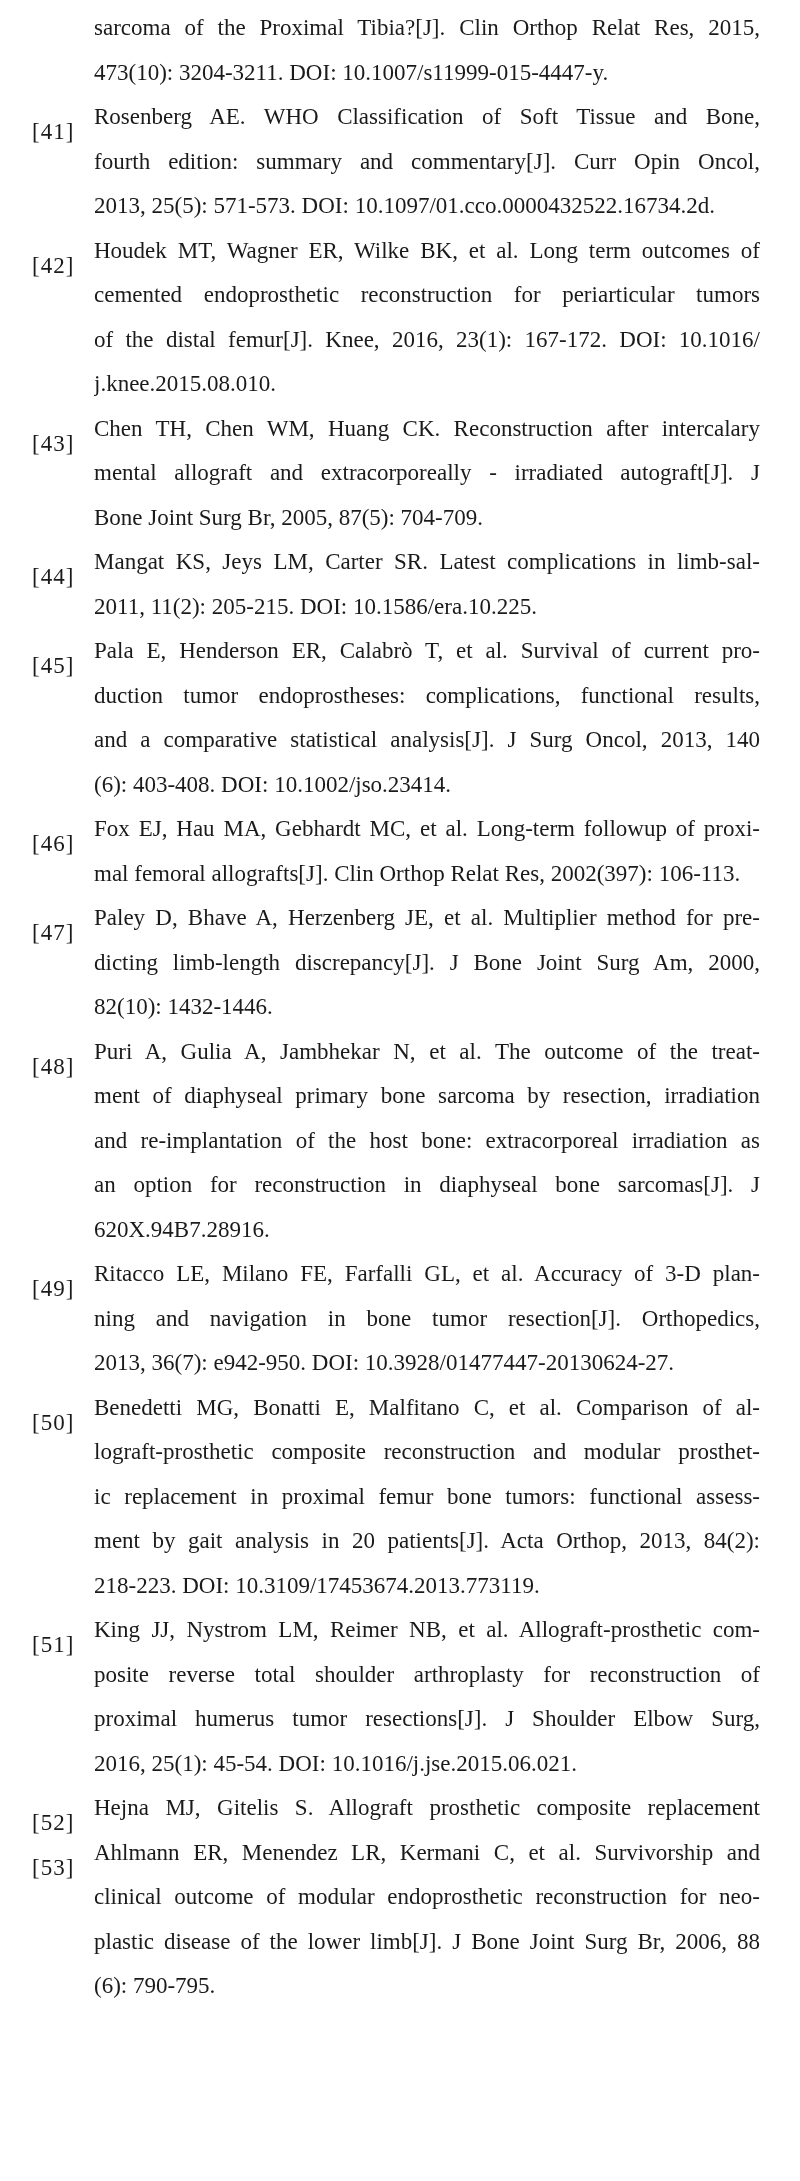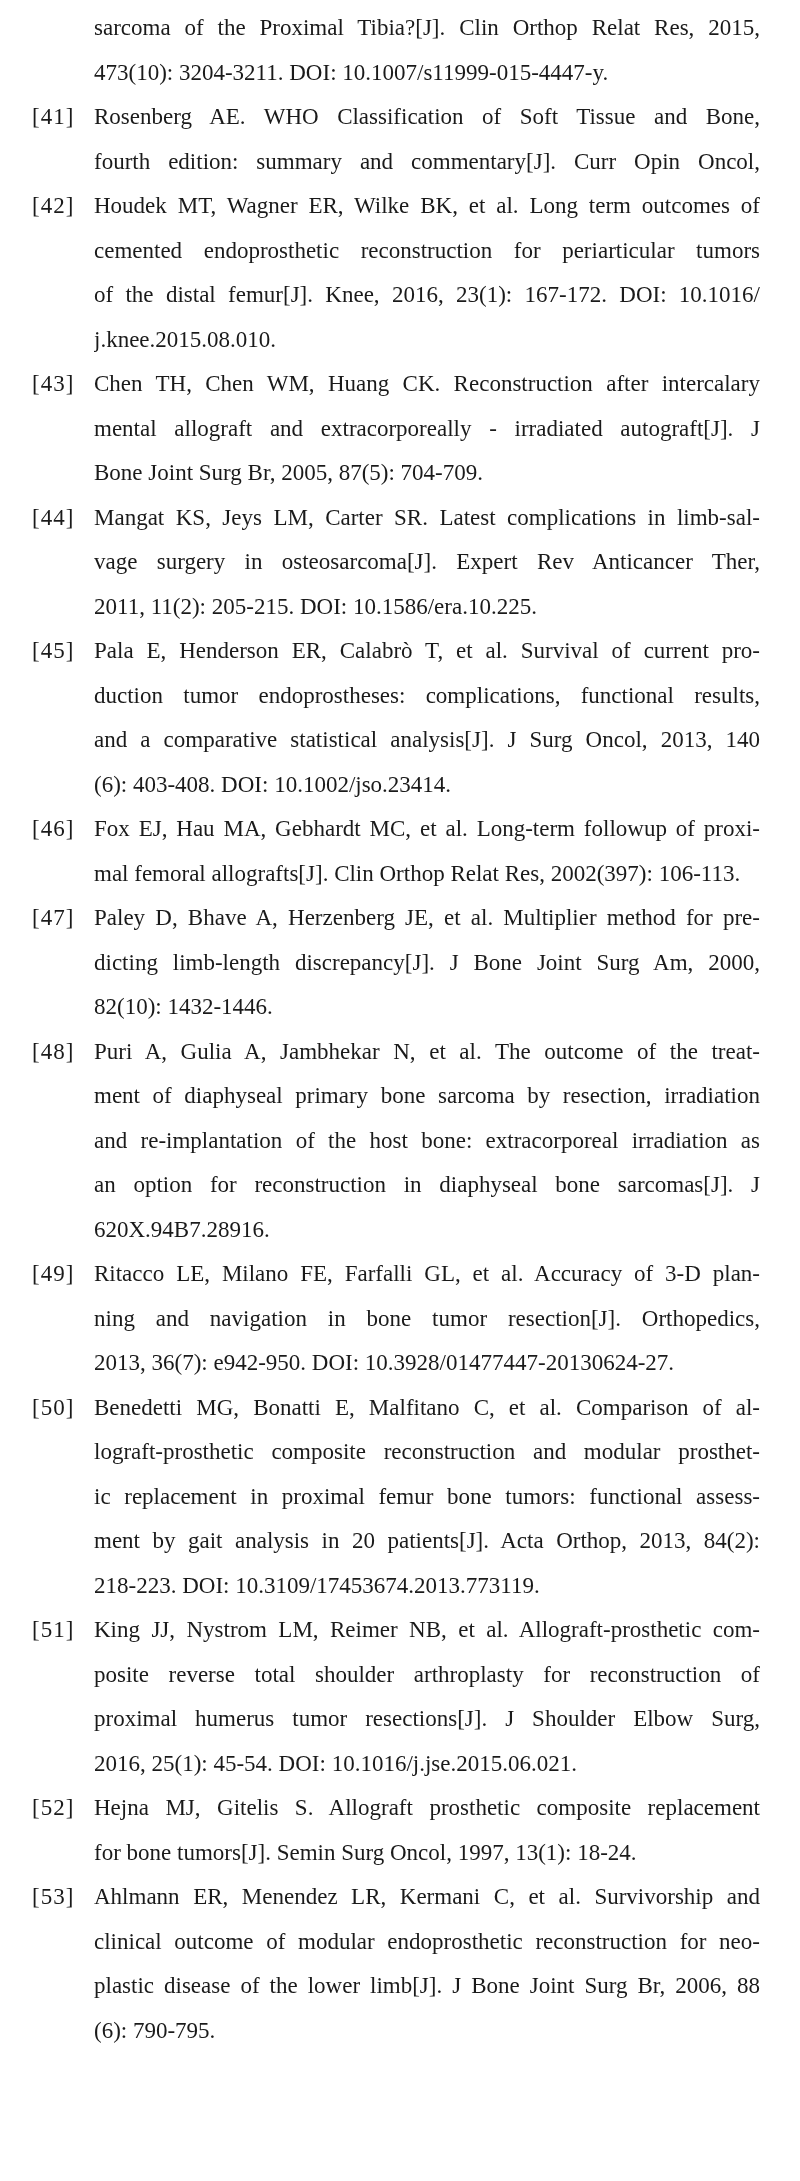--- a/index.html
+++ b/index.html
@@ -5,21 +5,21 @@
   html, body { margin: 0; padding: 0; background: #ffffff; }
   body { width: 800px; height: 2181px; overflow: hidden; position: relative; }
   .page {
     position: absolute; left: 0; top: 0; width: 800px; height: 1726px;
     font-family: "Liberation Serif", "DejaVu Serif", serif;
     color: #1a1a1a;
   }
   .refs { position: absolute; left: 0; top: 6px; width: 800px; }
   .ref { position: relative; }
   .num {
-    position: absolute; left: 32px; top: 0; width: 60px; height: 44.5px;
+    position: absolute; left: 32px; top: 15px; width: 60px; height: 44.5px;
     line-height: 44.5px; font-size: 23px; letter-spacing: 1px;
   }
   .line {
     margin-left: 94px; width: 666px; height: 44.5px; line-height: 44.5px;
     font-size: 23px; white-space: nowrap; overflow: hidden;
     text-align: justify; text-align-last: justify;
     transform-origin: left center;
   }
   .line.last { text-align-last: left; }
 </style>
@@ -30,38 +30,38 @@
   <div class="refs" id="refs">
       <div class="ref">
         <div class="num"></div>
         <div class="line">sarcoma of the Proximal Tibia?[J]. Clin Orthop Relat Res, 2015,</div>
         <div class="line last">473(10): 3204-3211. DOI: 10.1007/s11999-015-4447-y.</div>
       </div>
       <div class="ref">
         <div class="num">[41]</div>
         <div class="line">Rosenberg AE. WHO Classification of Soft Tissue and Bone,</div>
         <div class="line">fourth edition: summary and commentary[J]. Curr Opin Oncol,</div>
+        <div class="line last">2013, 25(5): 571-573. DOI: 10.1097/01.cco.0000432522.16734.2d.</div>
       </div>
       <div class="ref">
         <div class="num">[42]</div>
         <div class="line">Houdek MT, Wagner ER, Wilke BK, et al. Long term outcomes of</div>
         <div class="line">cemented endoprosthetic reconstruction for periarticular tumors</div>
         <div class="line">of the distal femur[J]. Knee, 2016, 23(1): 167-172. DOI: 10.1016/</div>
         <div class="line last">j.knee.2015.08.010.</div>
       </div>
       <div class="ref">
         <div class="num">[43]</div>
         <div class="line">Chen TH, Chen WM, Huang CK. Reconstruction after intercalary</div>
         <div class="line">mental allograft and extracorporeally - irradiated autograft[J]. J</div>
         <div class="line last">Bone Joint Surg Br, 2005, 87(5): 704-709.</div>
       </div>
       <div class="ref">
         <div class="num">[44]</div>
         <div class="line">Mangat KS, Jeys LM, Carter SR. Latest complications in limb-sal-</div>
-        <div class="line">vage surgery in osteosarcoma[J]. Expert Rev Anticancer Ther,</div>
         <div class="line last">2011, 11(2): 205-215. DOI: 10.1586/era.10.225.</div>
       </div>
       <div class="ref">
         <div class="num">[45]</div>
         <div class="line">Pala E, Henderson ER, Calabrò T, et al. Survival of current pro-</div>
         <div class="line">duction tumor endoprostheses: complications, functional results,</div>
         <div class="line">and a comparative statistical analysis[J]. J Surg Oncol, 2013, 140</div>
         <div class="line last">(6): 403-408. DOI: 10.1002/jso.23414.</div>
       </div>
       <div class="ref">
@@ -100,21 +100,20 @@
       <div class="ref">
         <div class="num">[51]</div>
         <div class="line">King JJ, Nystrom LM, Reimer NB, et al. Allograft-prosthetic com-</div>
         <div class="line">posite reverse total shoulder arthroplasty for reconstruction of</div>
         <div class="line">proximal humerus tumor resections[J]. J Shoulder Elbow Surg,</div>
         <div class="line last">2016, 25(1): 45-54. DOI: 10.1016/j.jse.2015.06.021.</div>
       </div>
       <div class="ref">
         <div class="num">[52]</div>
         <div class="line">Hejna MJ, Gitelis S. Allograft prosthetic composite replacement</div>
-        <div class="line last">for bone tumors[J]. Semin Surg Oncol, 1997, 13(1): 18-24.</div>
       </div>
       <div class="ref">
         <div class="num">[53]</div>
         <div class="line">Ahlmann ER, Menendez LR, Kermani C, et al. Survivorship and</div>
         <div class="line">clinical outcome of modular endoprosthetic reconstruction for neo-</div>
         <div class="line">plastic disease of the lower limb[J]. J Bone Joint Surg Br, 2006, 88</div>
         <div class="line last">(6): 790-795.</div>
       </div>
     </div>
 </div>

